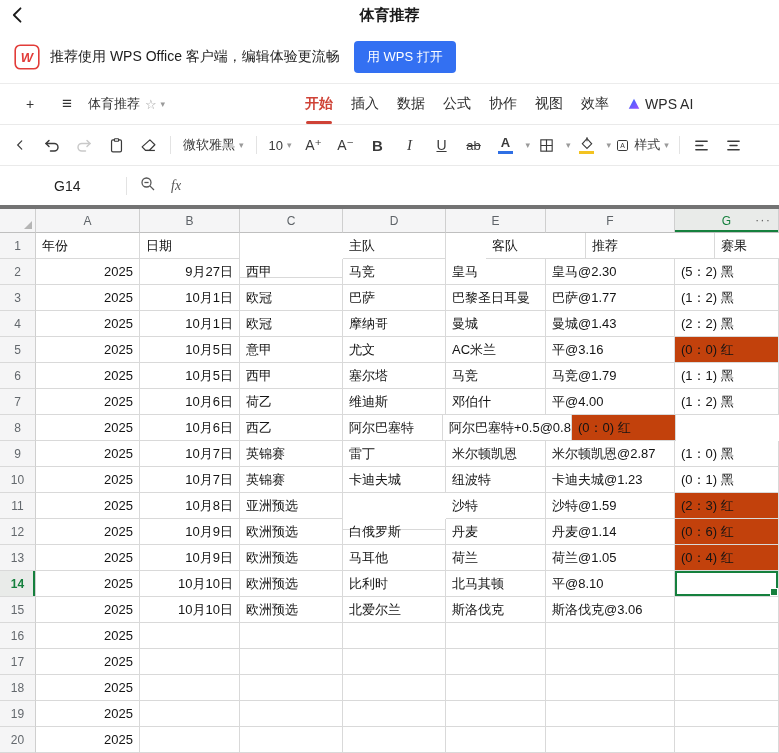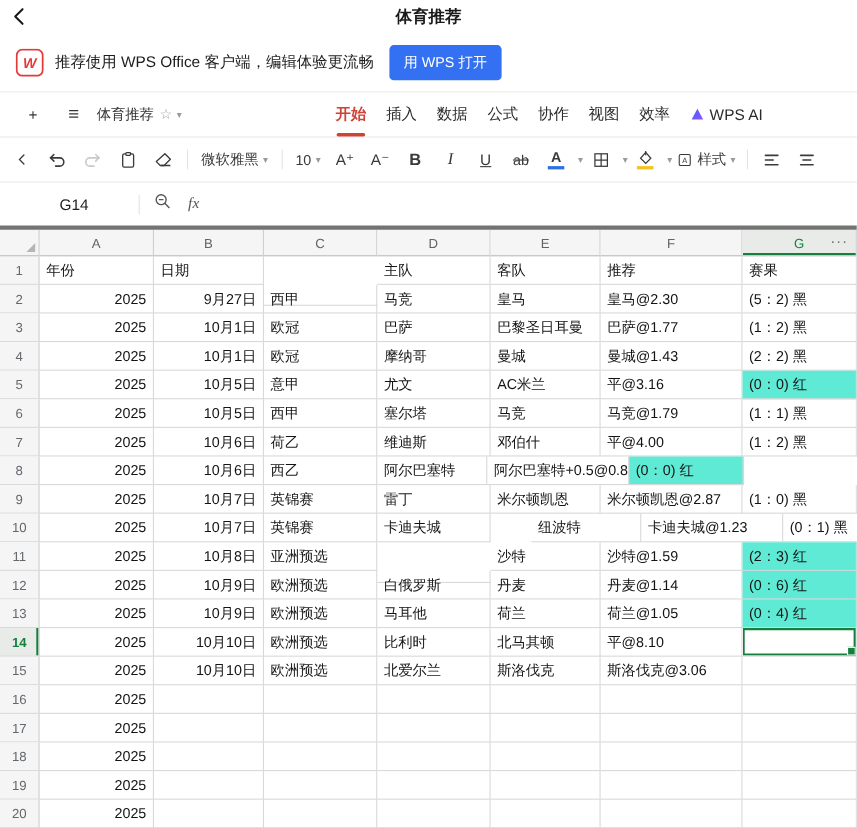--- a/index.html
+++ b/index.html
@@ -64,21 +64,21 @@
     border-right:1px solid #cfcfcf; border-bottom:1px solid #bfbfbf; background:#f5f5f6; cursor:pointer; }
   .colh.hl { background:#e9ebe9; box-shadow:inset 0 -2px 0 #15803d; color:#15803d; }
   .more { position:absolute; right:8px; top:3px; font-size:13px; color:#666; letter-spacing:1px; cursor:pointer; }
   .grow { display:flex; height:26px; }
   .rowh { width:36px; flex:none; background:#f5f5f6; display:flex; align-items:center; justify-content:center;
     font-size:12px; color:#63686d; border-right:1px solid #cfcfcf; border-bottom:1px solid #d9d9d9; cursor:pointer; }
   .rowh.hl { background:#e9ebe9; box-shadow:inset -2px 0 0 #15803d; color:#15803d; font-weight:700; }
   .cell { flex:none; display:flex; align-items:center; padding:0 6px; font-size:13px; color:#141414;
     border-right:1px solid #d9d9d9; border-bottom:1px solid #d9d9d9; white-space:nowrap; overflow:hidden; position:relative; cursor:cell; }
   .cell.num { justify-content:flex-end; }
-  .cell.red { background:#5eead4; }
+  .cell.red { background:#c2410c; }
   .cell.sel { box-shadow:inset 0 0 0 2px #15803d; }
   .cell.sel::after { content:""; position:absolute; right:0; bottom:0; width:6px; height:6px; background:#15803d; border:1px solid #fff; }
 </style>
 </head>
 <body>
 
 <div id="app">
 
   <div class="titlebar">
     <span class="back-btn">
@@ -260,21 +260,21 @@
         <div class="colh" style="width: 129px;">F</div>
         <div class="colh hl" style="width: 104px;">G</div>
       </div>
     <div id="gridbody">
         <div class="grow">
           <div class="rowh">1</div>
           <div class="cell" style="width: 104px;">年份</div>
           <div class="cell" style="width: 100px;">日期</div>
           <div class="cell" style="width: 103px; margin-top: 44px;">赛事</div>
           <div class="cell" style="width: 103px;">主队</div>
-          <div class="cell" style="width: 100px;">客队</div>
+          <div class="cell" style="width: 100px; margin-left: 40px;">客队</div>
           <div class="cell" style="width: 129px;">推荐</div>
           <div class="cell" style="width: 104px;">赛果</div>
         </div>
         <div class="grow">
           <div class="rowh">2</div>
           <div class="cell num" style="width: 104px;">2025</div>
           <div class="cell num" style="width: 100px;">9月27日</div>
           <div class="cell" style="width: 103px;">西甲</div>
           <div class="cell" style="width: 103px;">马竞</div>
           <div class="cell" style="width: 100px;">皇马</div>
@@ -349,21 +349,21 @@
           <div class="cell" style="width: 100px;">米尔顿凯恩</div>
           <div class="cell" style="width: 129px;">米尔顿凯恩@2.87</div>
           <div class="cell" style="width: 104px;">(1：0) 黑</div>
         </div>
         <div class="grow">
           <div class="rowh">10</div>
           <div class="cell num" style="width: 104px;">2025</div>
           <div class="cell num" style="width: 100px;">10月7日</div>
           <div class="cell" style="width: 103px;">英锦赛</div>
           <div class="cell" style="width: 103px;">卡迪夫城</div>
-          <div class="cell" style="width: 100px; margin-left: 37px;">纽波特</div>
+          <div class="cell" style="width: 100px;">纽波特</div>
           <div class="cell" style="width: 129px;">卡迪夫城@1.23</div>
           <div class="cell" style="width: 104px;">(0：1) 黑</div>
         </div>
         <div class="grow">
           <div class="rowh">11</div>
           <div class="cell num" style="width: 104px;">2025</div>
           <div class="cell num" style="width: 100px;">10月8日</div>
           <div class="cell" style="width: 103px;">亚洲预选</div>
           <div class="cell" style="width: 103px; margin-top: 36px;">印度尼西亚</div>
           <div class="cell" style="width: 100px;">沙特</div>

